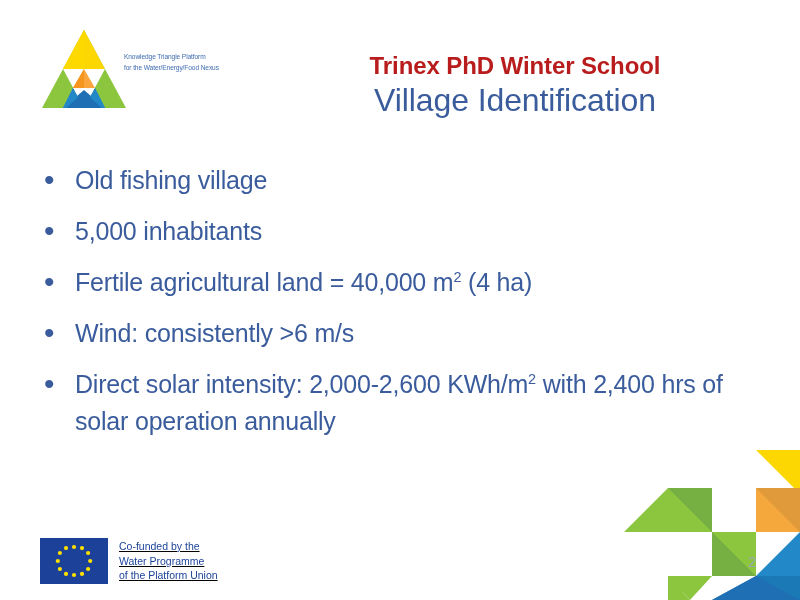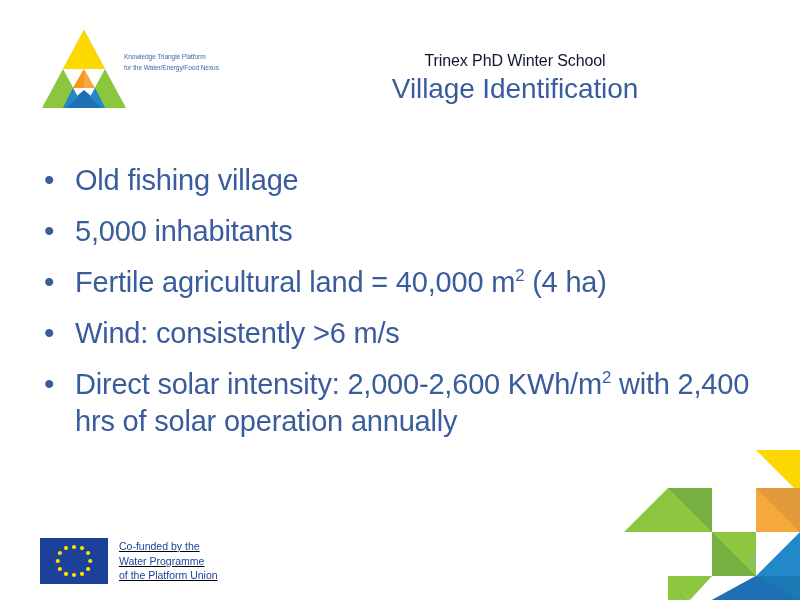--- a/index.html
+++ b/index.html
@@ -57,28 +57,28 @@
   }
 
   #title-block {
     position: absolute;
     left: 300px;
     top: 52px;
     width: 430px;
     text-align: center;
   }
   #slide-title {
-    font-size: 16px;
-    font-weight: normal;
-    color: #0f172a;
+    font-size: 24px;
+    font-weight: bold;
+    color: #b91c1c;
     line-height: 1.18;
     letter-spacing: -0.1px;
   }
   #slide-subtitle {
-    font-size: 28px;
+    font-size: 32px;
     font-weight: normal;
     color: #3a5c9c;
     line-height: 1.3;
     letter-spacing: -0.1px;
   }
 
   
   #bullet-list {
     position: absolute;
     left: 38px;
@@ -95,21 +95,21 @@
     width: 37px;
     font-size: 30px;
     line-height: 36px;
     color: #3a5c9c;
     text-align: left;
     padding-left: 6px;
     box-sizing: border-box;
   }
   .bullet-text {
     flex: 1 1 auto;
-    font-size: 29px;
+    font-size: 25px;
     line-height: 37px;
     color: #3a5c9c;
     letter-spacing: -0.2px;
   }
   .bullet-text sup {
     font-size: 0.58em;
     vertical-align: super;
     line-height: 0;
   }
 

